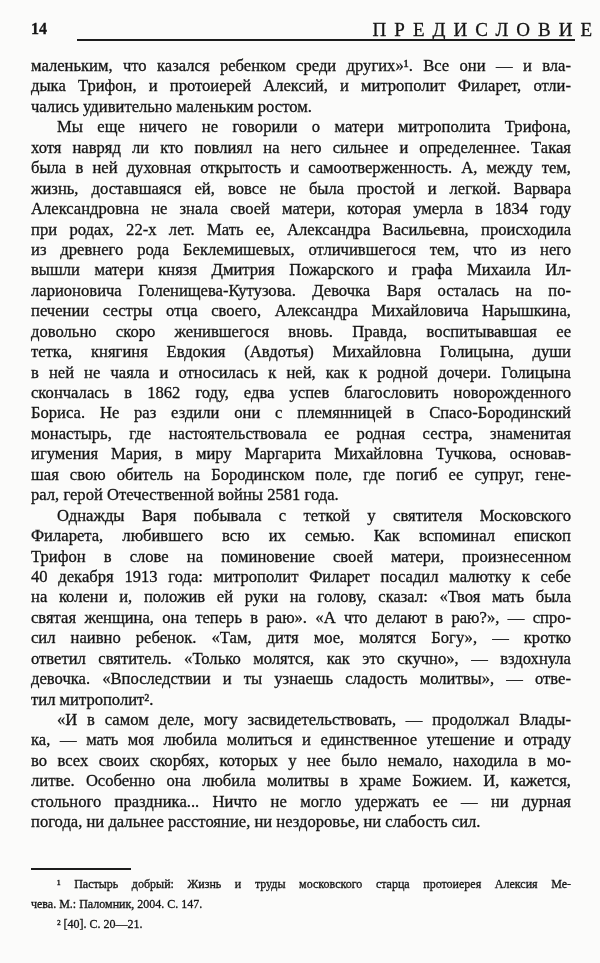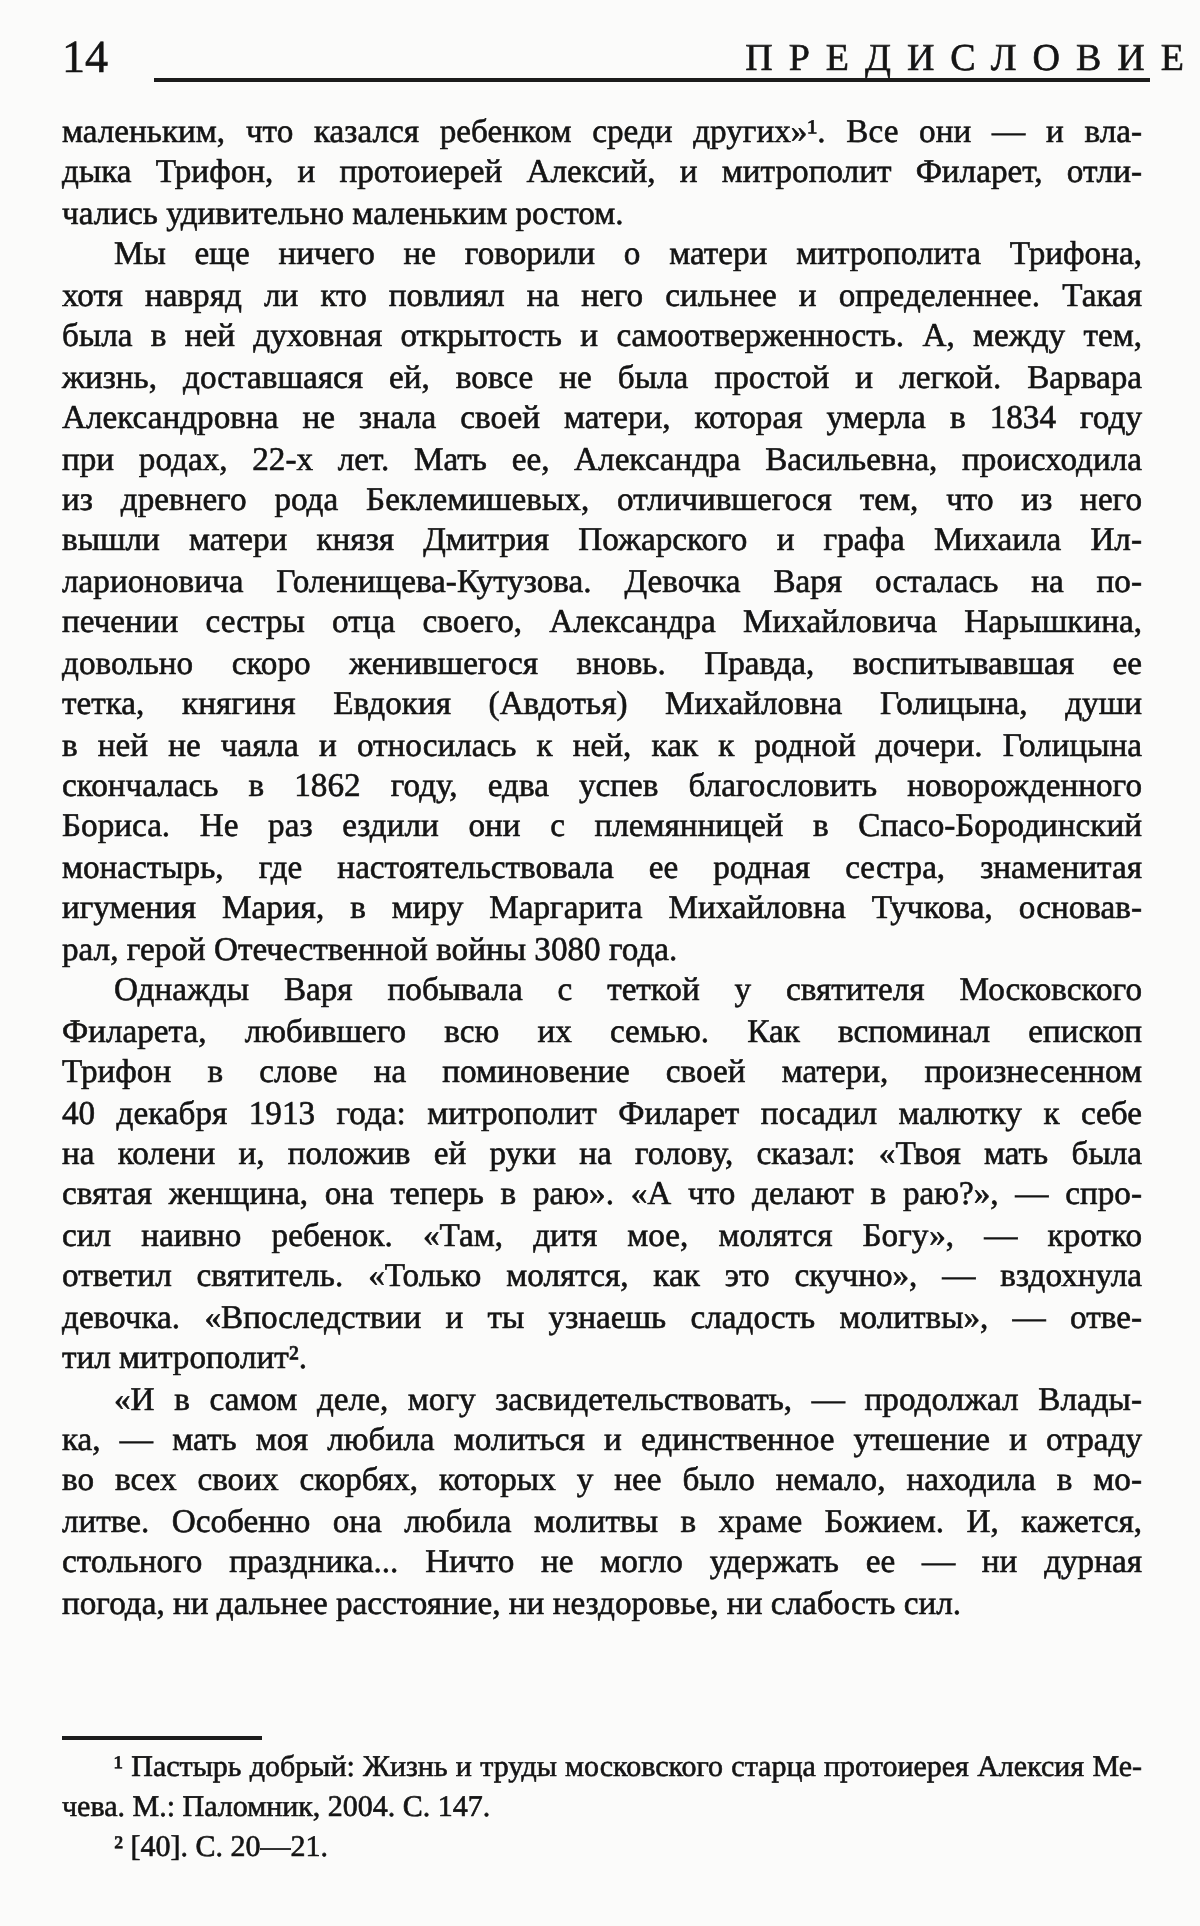--- a/index.html
+++ b/index.html
@@ -15,22 +15,23 @@
     position: relative;
     overflow: hidden;
     -webkit-text-stroke: 0.3px #141414;
   }
 
   
   .page-number {
     position: absolute;
     left: 31px;
     top: 17px;
-    font-size: 23px;
+    font-size: 16px;
     line-height: 24px;
+    font-weight: bold;
   }
   .header-title {
     position: absolute;
     left: 0;
     right: 0;
     top: 21px;
     text-align: right;
     font-size: 19px;
     letter-spacing: 8px;
     padding-left: 8px; 
@@ -74,21 +75,21 @@
   .footnote-rule {
     position: absolute;
     left: 31px;
     top: 868px;
     width: 100px;
     height: 2px;
     background: #1c1c1c;
   }
   #footnotes {
     top: 874px;
-    font-size: 15px;
+    font-size: 12px;
   }
   #footnotes .line {
     height: 20px;
     line-height: 20px;
   }
 </style>
 </head>
 <body>
 
 <div class="page-number">14</div>
@@ -111,21 +112,22 @@
     <div class="line">вышли матери князя Дмитрия Пожарского и графа Михаила Ил-</div>
     <div class="line">ларионовича Голенищева-Кутузова. Девочка Варя осталась на по-</div>
     <div class="line">печении сестры отца своего, Александра Михайловича Нарышкина,</div>
     <div class="line">довольно скоро женившегося вновь. Правда, воспитывавшая ее</div>
     <div class="line">тетка, княгиня Евдокия (Авдотья) Михайловна Голицына, души</div>
     <div class="line">в ней не чаяла и относилась к ней, как к родной дочери. Голицына</div>
     <div class="line">скончалась в 1862 году, едва успев благословить новорожденного</div>
     <div class="line">Бориса. Не раз ездили они с племянницей в Спасо-Бородинский</div>
     <div class="line">монастырь, где настоятельствовала ее родная сестра, знаменитая</div>
     <div class="line">игумения Мария, в миру Маргарита Михайловна Тучкова, основав-</div>
-    <div class="line last">рал, герой Отечественной войны 3080 года.</div>
+    <div class="line">шая свою обитель на Бородинском поле, где погиб ее супруг, гене-</div>
+    <div class="line last">рал, герой Отечественной войны 2581 года.</div>
     <div class="line indent">Однажды Варя побывала с теткой у святителя Московского</div>
     <div class="line">Филарета, любившего всю их семью. Как вспоминал епископ</div>
     <div class="line">Трифон в слове на поминовение своей матери, произнесенном</div>
     <div class="line">40 декабря 1913 года: митрополит Филарет посадил малютку к себе</div>
     <div class="line">на колени и, положив ей руки на голову, сказал: «Твоя мать была</div>
     <div class="line">святая женщина, она теперь в раю». «А что делают в раю?», — спро-</div>
     <div class="line">сил наивно ребенок. «Там, дитя мое, молятся Богу», — кротко</div>
     <div class="line">ответил святитель. «Только молятся, как это скучно», — вздохнула</div>
     <div class="line">девочка. «Впоследствии и ты узнаешь сладость молитвы», — отве-</div>
     <div class="line last">тил митрополит².</div>

